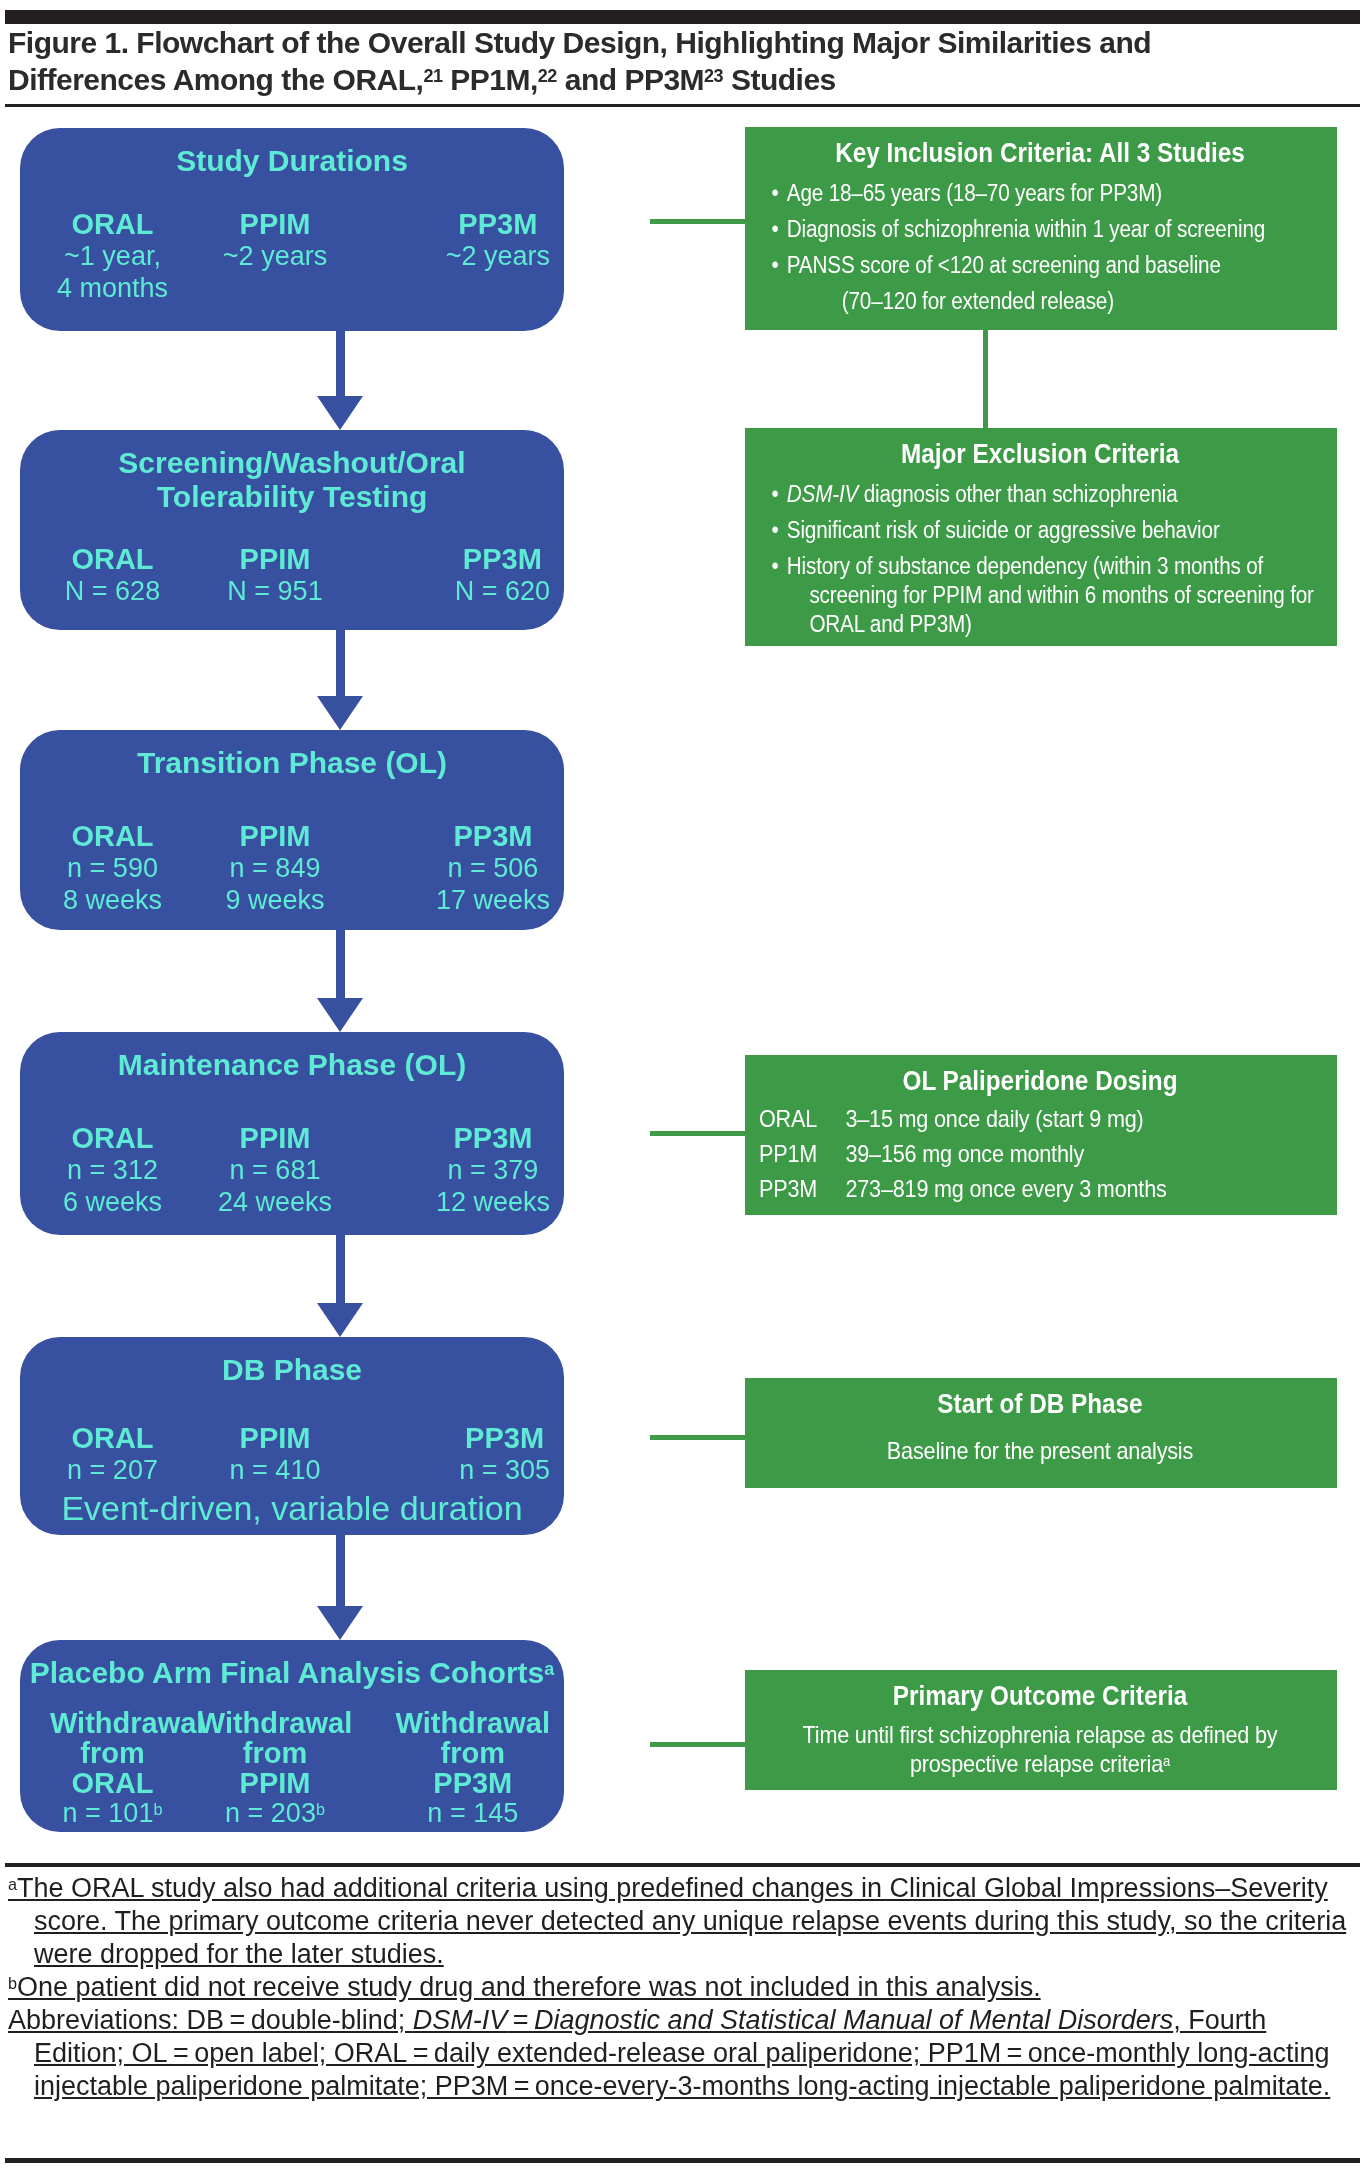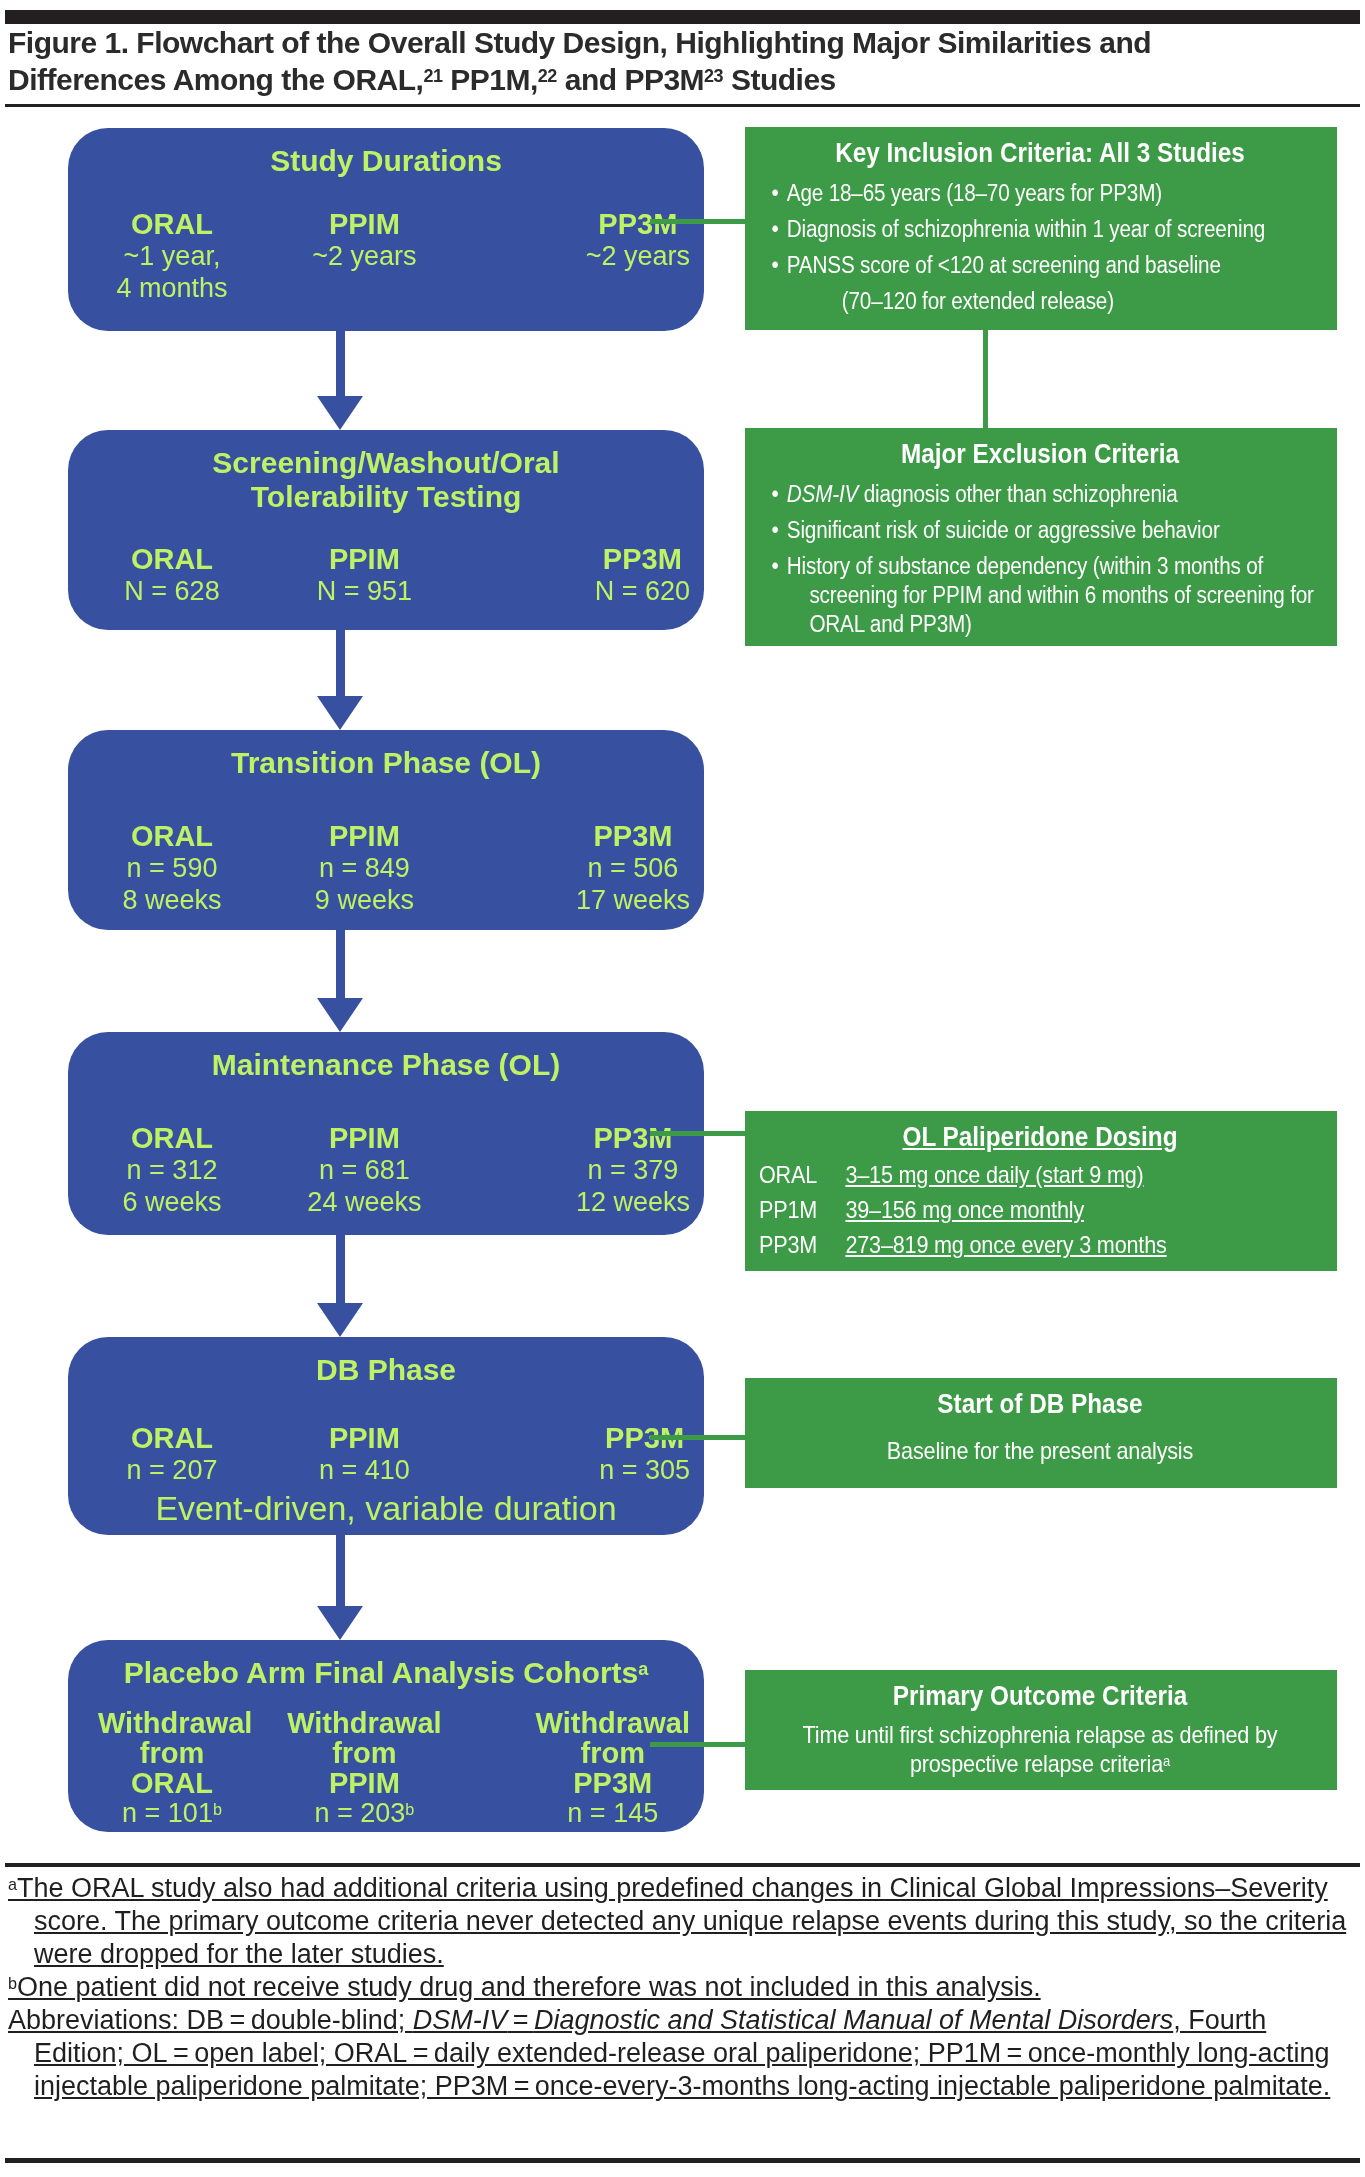--- a/index.html
+++ b/index.html
@@ -10,22 +10,22 @@
   .title-rule{top:104px;height:3px;}
   .foot-rule{top:1863px;height:4px;}
   .bottom-rule{top:2158px;height:5px;}
 
   .title{position:absolute;left:8px;top:24px;width:1352px;color:#2b2b2b;
          font-weight:bold;font-size:30px;letter-spacing:-0.5px;line-height:37px;}
   .tline{white-space:nowrap;}
   sup{font-size:60%;line-height:0;position:relative;top:-0.45em;vertical-align:baseline;}
 
   
-  .bbox{position:absolute;left:20px;width:636px;background:#37509f;border-radius:40px;
-        color:#bef264;margin-left:48px;}
+  .bbox{position:absolute;left:20px;width:544px;background:#37509f;border-radius:40px;
+        color:#5eead4;}
   .bhead{position:absolute;top:16px;left:0;right:0;text-align:center;
          font-weight:bold;font-size:30px;line-height:34px;}
   .cols{position:absolute;left:30px;right:14px;display:flex;}
   .col{font-size:27px;line-height:32px;text-align:center;}
   .c1{width:25%;}
   .c2{width:40%;}
   .c3{width:35%;text-align:right;}
   .c3 .inner{display:inline-block;text-align:center;}
   .clabel{font-weight:bold;font-size:29px;}
   .bfoot{position:absolute;left:0;right:0;text-align:center;font-size:34px;}
@@ -187,21 +187,21 @@
       <div class="col c3">
         <div class="inner">
           <div class="clabel">PP3M</div>
           <div>n = 379</div>
           <div>12 weeks</div>
         </div>
       </div>
     </div>
   </div>
 
-  <div class="gbox" style="top:1111px;height:160px;text-decoration:underline;">
+  <div class="gbox" style="top:1055px;height:160px;">
     <div class="cond">
       <div class="gh" style="margin-bottom:4px;">OL Paliperidone Dosing</div>
       <div class="drow"><span class="dlabel">ORAL</span><span>3–15 mg once daily (start 9 mg)</span></div>
       <div class="drow"><span class="dlabel">PP1M</span><span>39–156 mg once monthly</span></div>
       <div class="drow"><span class="dlabel">PP3M</span><span>273–819 mg once every 3 months</span></div>
     </div>
   </div>
 
   <div class="conn" style="left:650px;top:1131px;width:95px;height:5px;"></div>
 

